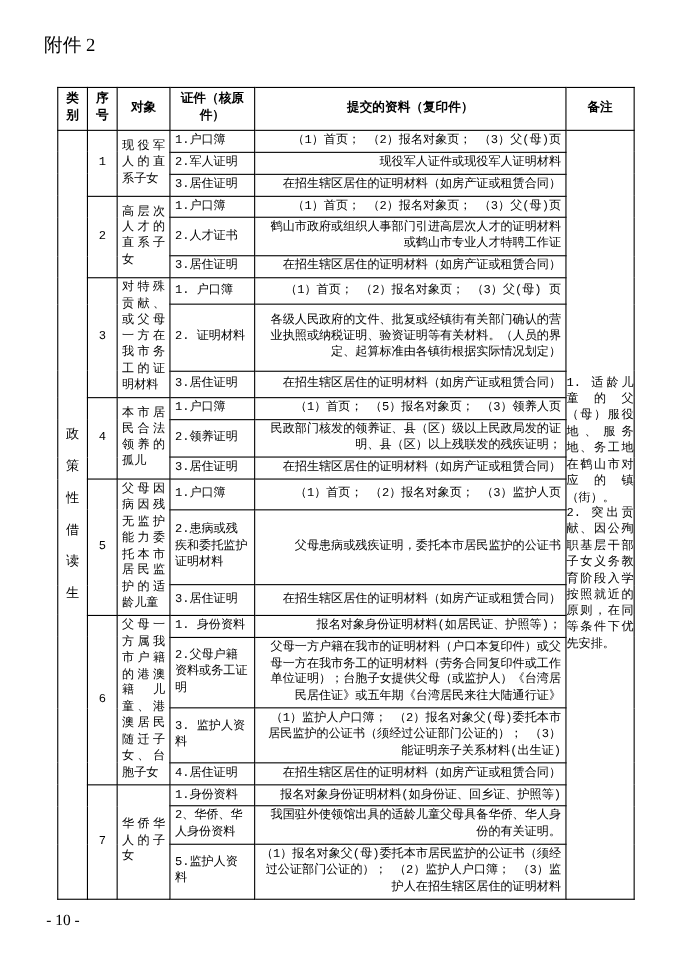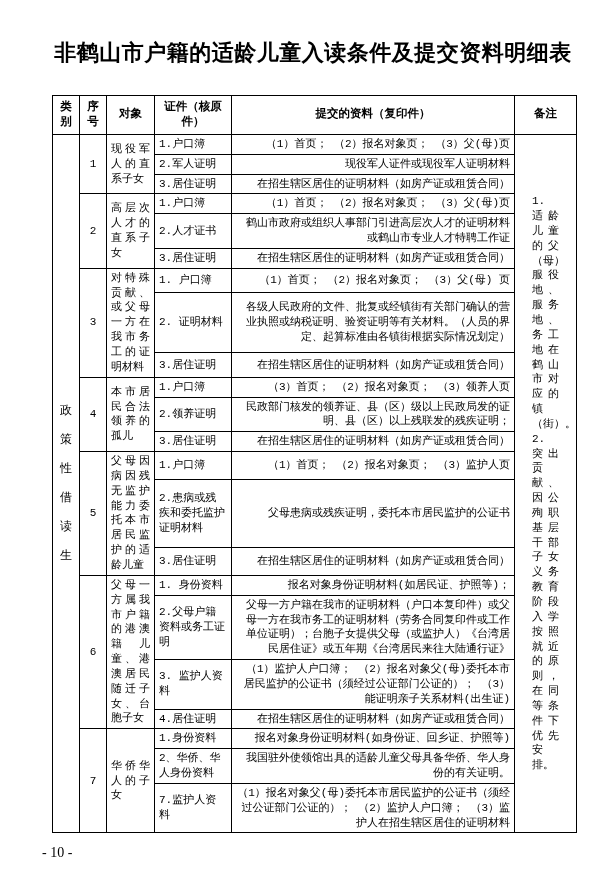--- a/index.html
+++ b/index.html
@@ -30,29 +30,29 @@
   .main-table th {
     text-align: center; font-weight: 700;
     padding: 4px 2px; line-height: 1.3; font-size: 11.5px;
   }
   td.category-cell { text-align: center; vertical-align: middle; font-size: 12px; padding: 0; }
   td.category-cell span { display: block; line-height: 1; margin: 17px 0; }
   td.no-cell { text-align: center; }
   td.target-cell { text-align: justify; margin-top: 40px; }
   td.cert-cell { text-align: left; }
   td.material-cell { text-align: right; }
-  td.remark-cell { vertical-align: middle; text-align: justify; padding: 3px 17px; }
+  td.remark-cell { vertical-align: middle; text-align: justify; padding: 3px 0; }
   td.remark-cell .remark-item { margin: 0; }
   .page-number { margin: 12px 0 0 2px; font-size: 14px; }
 </style>
 </head>
 <body>
 
 <div class="page">
-  <div class="doc-title">非鹤山市户籍的适龄儿童入读条件及提交资料明细表</div>
+  <div class="attachment-label">附件 2</div>
 
   <div class="table-wrap">
     <table class="main-table">
       <colgroup>
         <col style="width:27px">
         <col style="width:27px">
         <col style="width:48px">
         <col style="width:77px">
         <col style="width:283px">
         <col style="width:62px">
@@ -119,21 +119,21 @@
             <td class="material-cell">各级人民政府的文件、批复或经镇街有关部门确认的营业执照或纳税证明、验资证明等有关材料。（人员的界定、起算标准由各镇街根据实际情况划定）</td>
           </tr>
           <tr>
             <td class="cert-cell">3.居住证明</td>
             <td class="material-cell">在招生辖区居住的证明材料（如房产证或租赁合同）</td>
           </tr>
           <tr>
             <td class="no-cell" rowspan="3">4</td>
             <td class="target-cell" rowspan="3">本市居民合法领养的孤儿</td>
             <td class="cert-cell">1.户口簿</td>
-            <td class="material-cell">（3）首页； （2）报名对象页； （3）领养人页</td>
+            <td class="material-cell">（1）首页； （5）报名对象页； （3）领养人页</td>
           </tr>
           <tr>
             <td class="cert-cell">2.领养证明</td>
             <td class="material-cell">民政部门核发的领养证、县（区）级以上民政局发的证明、县（区）以上残联发的残疾证明；</td>
           </tr>
           <tr>
             <td class="cert-cell">3.居住证明</td>
             <td class="material-cell">在招生辖区居住的证明材料（如房产证或租赁合同）</td>
           </tr>
           <tr>
@@ -172,21 +172,21 @@
             <td class="no-cell" rowspan="3">7</td>
             <td class="target-cell" rowspan="3">华侨华人的子女</td>
             <td class="cert-cell">1.身份资料</td>
             <td class="material-cell">报名对象身份证明材料(如身份证、回乡证、护照等)</td>
           </tr>
           <tr>
             <td class="cert-cell">2、华侨、华人身份资料</td>
             <td class="material-cell">我国驻外使领馆出具的适龄儿童父母具备华侨、华人身份的有关证明。</td>
           </tr>
           <tr>
-            <td class="cert-cell">7.监护人资料</td>
+            <td class="cert-cell">5.监护人资料</td>
             <td class="material-cell">（1）报名对象父(母)委托本市居民监护的公证书（须经过公证部门公证的）； （2）监护人户口簿； （3）监护人在招生辖区居住的证明材料</td>
           </tr>
         </tbody>
     </table>
   </div>
 
   <div class="page-number">- 10 -</div>
 </div>
 
 </body></html>

